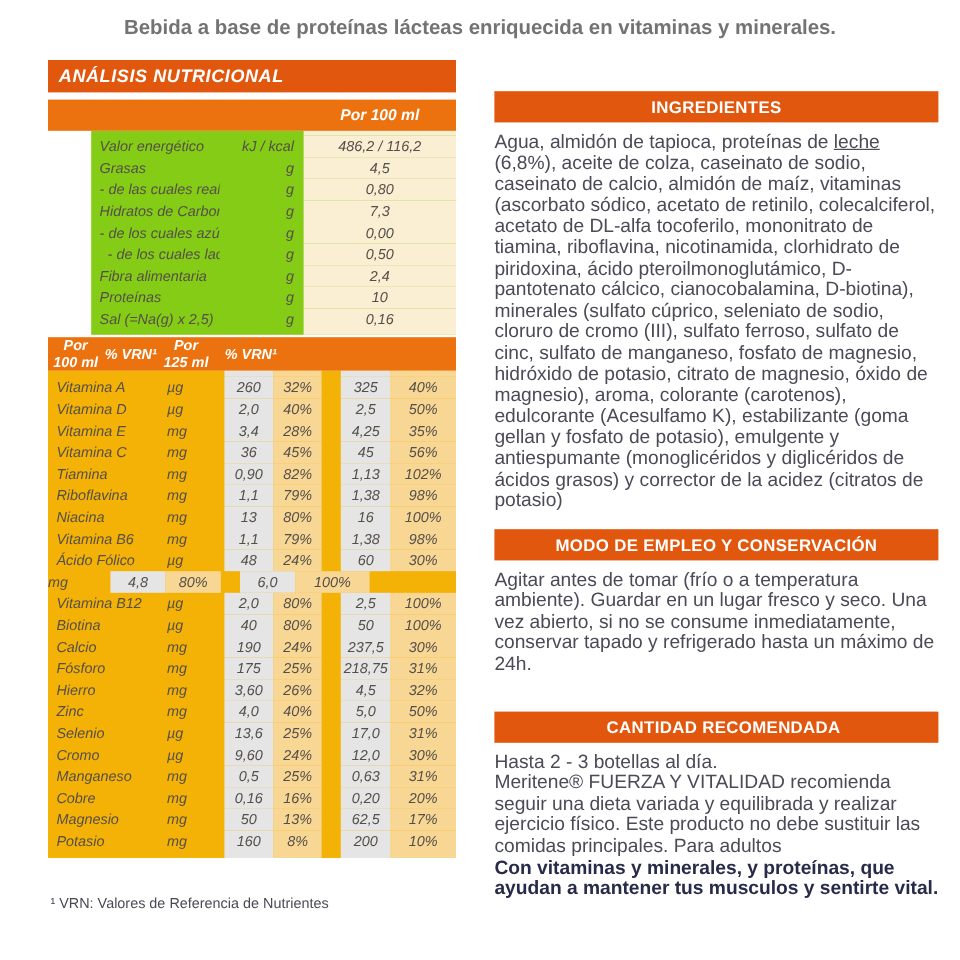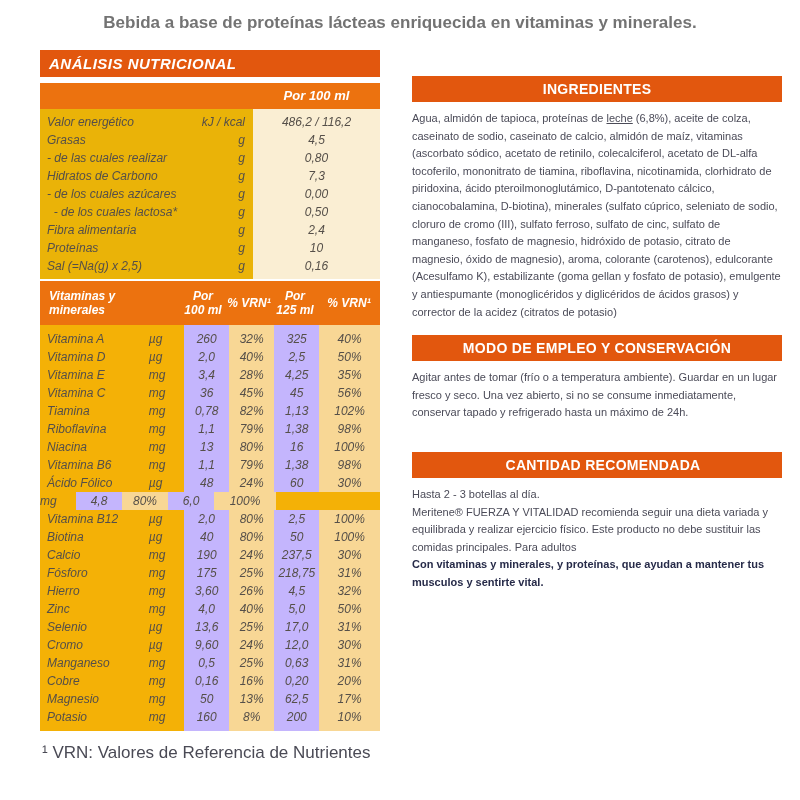--- a/index.html
+++ b/index.html
@@ -17,21 +17,21 @@
   .an-header {
     background:#e2570e; color:#fff; font-weight:bold; font-size:15px;
     letter-spacing:.5px; padding:5px 0 5px 9px; height:17px;
   }
   .gap6 { height:6px; }
   .col-bar { background:#ec720f; height:26px; position:relative; margin-top:0; }
   .col-bar .por100 {
     position:absolute; left:213px; width:127px; top:0; height:26px;
     line-height:26px; text-align:center; color:#fff; font-weight:bold; font-size:13px;
   }
-  .table1 { background:#eab308; }
+  .table1 { background:#84cc16;margin-left:36px; }
   .t1row { display:flex; }
   .t1row > div { font-size:12px; color:#554f49; line-height:18px; }
   .t1label { flex:1; padding-left:7px; white-space:pre; overflow:hidden; }
   .t1unit  { width:62px; text-align:right; padding-right:8px; }
   .t1value { width:127px; text-align:center; background:#faeed3; }
   .t1spacer { height:4px; }
   .t1spacer .t1value { height:4px; }
   .gap2 { height:2px; }
   
   .vit-header { background:#ec720f; display:flex; color:#fff; font-weight:bold; }
@@ -40,37 +40,37 @@
   .vh-c { text-align:center; align-self:center; }
   .vh-c1,.vh-c2,.vh-c3 { width:46px; }
   .vh-c4 { width:62px; }
   
   .table2 { background:#f4b106; }
   .vrow { display:flex; }
   .vrow > div { font-size:12px; color:#554f49; line-height:18px; min-height:18px; }
   .v-label { width:104px; padding-left:7px; white-space:pre-line; }
   .v-unit  { width:36px; text-align:left; }
   .v-c     { text-align:center; }
-  .v-c1,.v-c3 { width:46px; background:#c4b5fd; }
+  .v-c1,.v-c3 { width:46px; background:#e5e5e5;margin-left:16px; }
   .v-c2 { width:46px; background:#f8d795; }
   .v-c4 { width:62px; background:#f8d795; }
   .vspacer > div { min-height:5px; height:5px; }
   
   .footnotes {
-    position:absolute; left:42px; top:744px; font-size:17px;
+    position:absolute; left:42px; top:744px; font-size:12px;
     color:#4a4a55; line-height:18px;
   }
   
   .right-panel { position:absolute; left:412px; top:48px; width:370px;margin-top:28px; }
   .sec-header {
     background:#e2570e; color:#fff; font-weight:bold; font-size:14px;
     text-align:center; padding:5px 0; letter-spacing:.3px;
   }
   .sec-text {
-    font-size:11px; color:#4b4b58; line-height:17.6px;
+    font-size:16px; color:#4b4b58; line-height:17.6px;
     margin:8px 0 0 0;
   }
   .mt14 { margin-top:14px; }
   .mt30 { margin-top:30px;padding-left:12px; }
   .mt8  { margin-top:8px; }
   .bold-text { font-weight:bold; color:#272b49; }
   .allergen { text-decoration:underline; }
 </style>
 </head>
 <body>
@@ -145,22 +145,20 @@
   </div>
 </div>
     <div class="t1row t1spacer">
       <div class="t1label"></div>
         <div class="t1unit"></div>
         <div class="t1value"></div>
     </div>
   </div>
   <div class="gap2"></div>
   <div class="vit-header">
-    <div class="vh-label">Vitaminas y
-minerales</div>
     <div class="vh-c vh-c1">Por
 100 ml</div>
     <div class="vh-c vh-c2">% VRN¹</div>
     <div class="vh-c vh-c3">Por
 125 ml</div>
     <div class="vh-c vh-c4">% VRN¹</div>
   </div>
   <div class="table2">
     <div class="vrow vspacer">
       <div class="v-label"></div>
@@ -203,21 +201,21 @@
     <div class="v-unit">mg</div>
     <div class="v-c v-c1">36</div>
     <div class="v-c v-c2">45%</div>
     <div class="v-c v-c3">45</div>
     <div class="v-c v-c4">56%</div>
   </div>
 
   <div class="vrow">
     <div class="v-label">Tiamina</div>
     <div class="v-unit">mg</div>
-    <div class="v-c v-c1">0,78</div>
+    <div class="v-c v-c1">0,90</div>
     <div class="v-c v-c2">82%</div>
     <div class="v-c v-c3">1,13</div>
     <div class="v-c v-c4">102%</div>
   </div>
 
   <div class="vrow">
     <div class="v-label">Riboflavina</div>
     <div class="v-unit">mg</div>
     <div class="v-c v-c1">1,1</div>
     <div class="v-c v-c2">79%</div>

